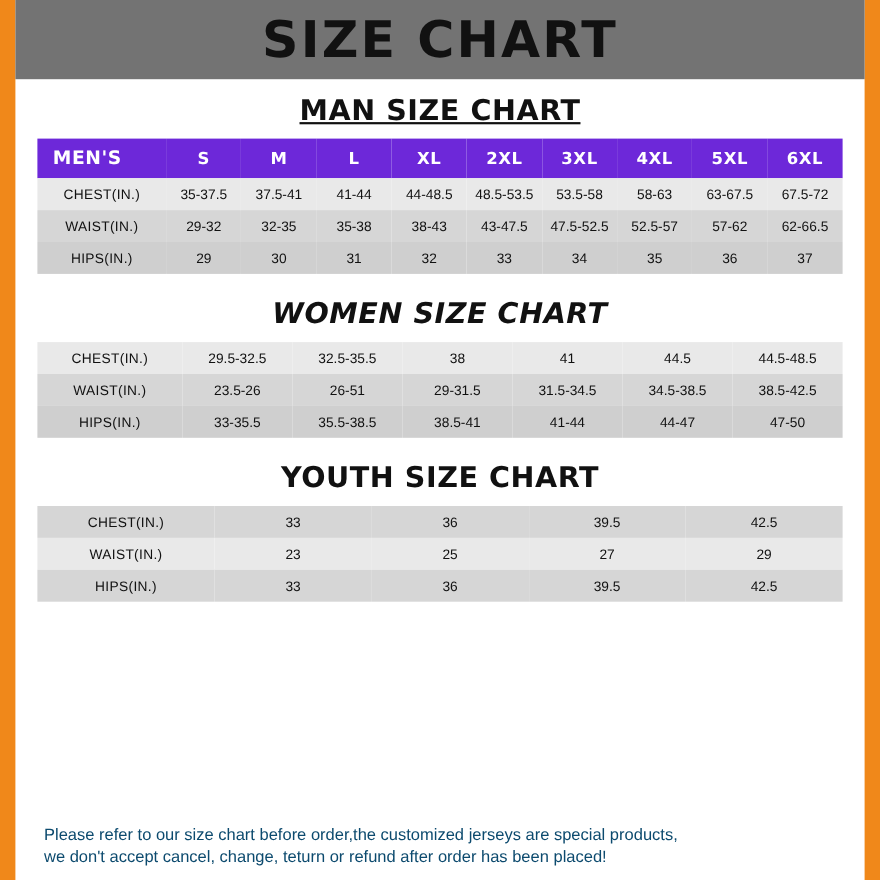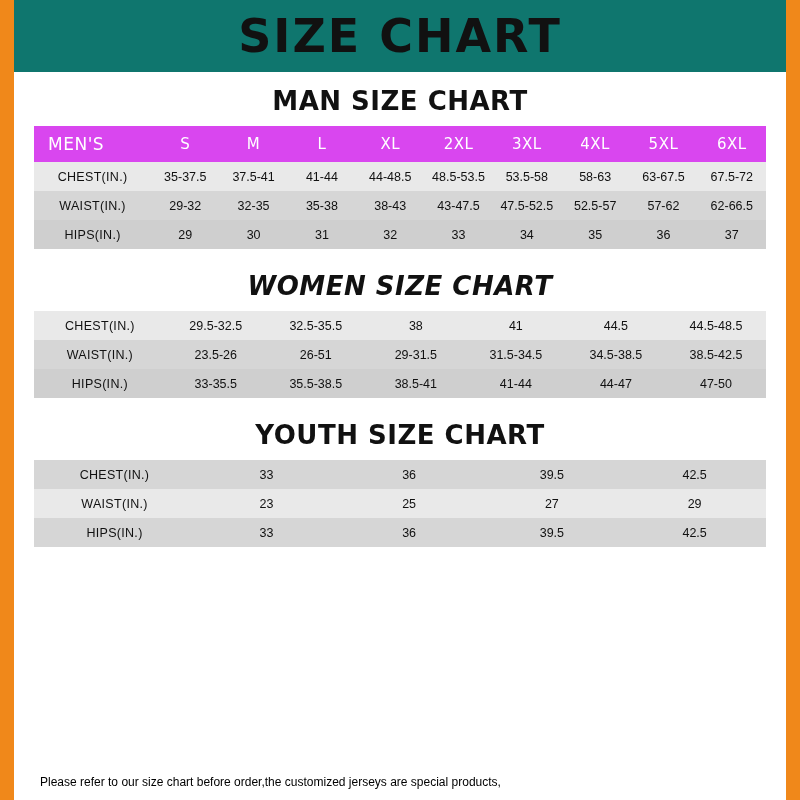--- a/index.html
+++ b/index.html
@@ -18,21 +18,21 @@
     height: 800px;
     position: relative;
     background: #ffffff;
     box-sizing: border-box;
     border-left: 14px solid #f0881a;
     border-right: 14px solid #f0881a;
     display: flex;
     flex-direction: column;
   }
   .banner {
-    background: #0f766e;
+    background: #737373;
     height: 72px;
     display: flex;
     align-items: center;
     justify-content: center;
     flex: 0 0 auto;
   }
   .banner-title {
     font-family: "DejaVu Sans", sans-serif;
     font-weight: bold;
     font-size: 46px;
@@ -48,41 +48,41 @@
     flex-direction: column;
   }
   .section-title {
     text-align: center;
     font-family: "DejaVu Sans", sans-serif;
     font-weight: bold;
     font-size: 26px;
     color: #111111;
     letter-spacing: 0.5px;
   }
-  .s1-title { margin: 14px 0 10px 0; }
+  .s1-title { margin: 14px 0 10px 0; text-decoration: underline; }
   .s2-title { margin: 22px 0 10px 0; font-style: italic; }
   .s3-title { margin: 22px 0 10px 0; }
 
   table.sizetable {
     width: 100%;
     border-collapse: collapse;
     table-layout: fixed;
   }
   table.sizetable td {
     text-align: center;
     vertical-align: middle;
     font-size: 12.5px;
     color: #111111;
     font-family: "Liberation Sans", sans-serif;
   }
   
   tr.hdr td {
-    background: #d946ef;
+    background: #6d28d9;
     color: #ffffff;
-    font-weight: normal;
+    font-weight: bold;
     height: 34px;
     font-size: 15px;
     font-family: "DejaVu Sans", sans-serif;
     letter-spacing: 0.5px;
   }
   tr.hdr td.rowlabel {
     text-align: left;
     padding-left: 14px;
     font-size: 17px;
   }
@@ -95,22 +95,22 @@
     letter-spacing: 0.3px;
   }
   
   .men col.lbl { width: 16%; }
   .women col.lbl { width: 18%; }
   .youth col.lbl { width: 22%; }
 
   .footer-note {
     margin-top: auto;
     padding: 14px 6px 10px 6px;
-    color: #000000;
-    font-size: 12px;
+    color: #0c4a6e;
+    font-size: 15px;
     line-height: 1.35;
     font-family: "Liberation Sans", sans-serif;
   }
   .footer-note div { white-space: nowrap; }
 </style>
 </head>
 <body>
 
 <div class="page">
 
@@ -257,16 +257,17 @@
           <td>33</td>
           <td>36</td>
           <td>39.5</td>
           <td>42.5</td>
         </tr>
       </tbody>
     </table>
 
     <div class="footer-note">
       <div>Please refer to our size chart before order,the customized jerseys are special products,</div>
+      <div>we don't accept cancel, change, teturn or refund after order has been placed!</div>
     </div>
 
   </div>
 </div>
 
 </body></html>

